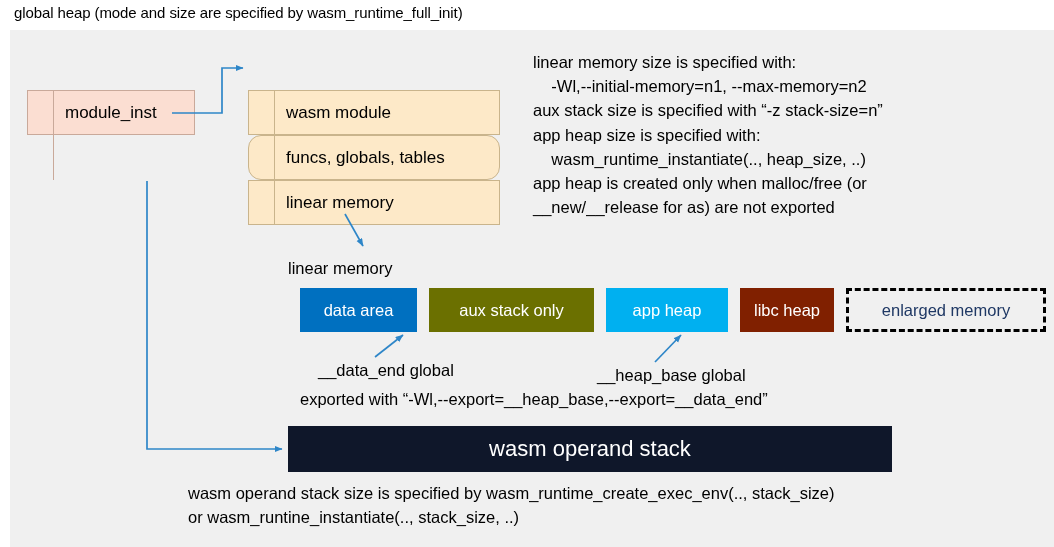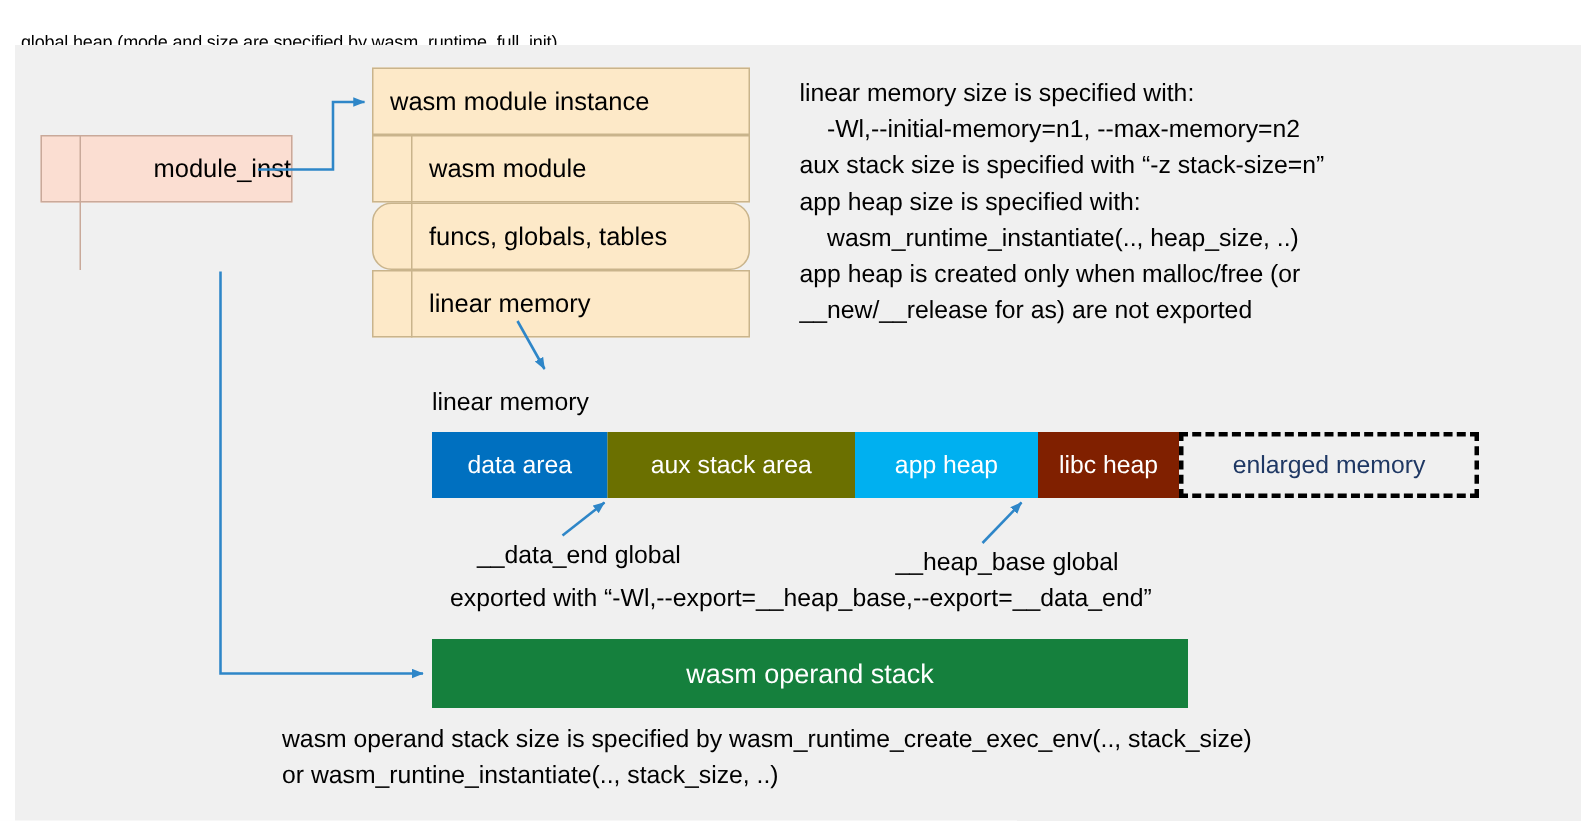--- a/index.html
+++ b/index.html
@@ -17,25 +17,24 @@
   #root {
     position: relative;
     width: 1054px;
     height: 547px;
     background: #ffffff;
   }
   .title {
     position: absolute;
     left: 14px;
     top: 4px;
-    font-size: 12px;
+    font-size: 15px;
     color: #000000;
     white-space: nowrap;
     letter-spacing: -0.1px;
-    margin-top: 17px;
   }
   .panel {
     position: absolute;
     left: 10px;
     top: 30px;
     width: 1044px;
     height: 517px;
     background: #F0F0F0;
   }
 
@@ -79,40 +78,41 @@
     display: flex;
   }
   .seg {
     display: flex;
     align-items: center;
     justify-content: center;
     font-size: 16.5px;
     color: #ffffff;
     box-sizing: border-box;
     white-space: nowrap;
+    margin-left: 12px;
   }
   .seg.enlarged {
     background: transparent;
     color: #1F3864;
     border: 3px dashed #000000;
   }
 
   
   .opstack {
     position: absolute;
     left: 288px;
     top: 426px;
-    width: 504px;
+    width: 604px;
     height: 46px;
-    background: #15803d;
+    background: #0f172a;
     display: flex;
     align-items: center;
     justify-content: center;
     color: #ffffff;
-    font-size: 18px;
+    font-size: 22px;
   }
 
   
   .textblk {
     position: absolute;
     font-size: 16.5px;
     color: #000000;
     line-height: 24.2px;
     white-space: pre;
   }
@@ -131,28 +131,25 @@
 </style>
 </head>
 <body>
 
 <div id="root">
 
   <div class="title">global heap (mode and size are specified by wasm_runtime_full_init)</div>
 
   <div class="panel"></div>
 
-  <div class="sbox pinkbox" style="left:27px; top:90px; width:168px; height:45px;justify-content:flex-end;">
+  <div class="sbox pinkbox" style="left:27px; top:90px; width:168px; height:45px;">
     <span class="lbl" style="padding-left:37px;">module_inst</span>
   </div>
   <div class="indent-line pink" style="left:53px; top:90px; height:90px;"></div>
 
-  <div class="sbox tanbox" style="left:248px; top:45px; width:252px; height:45px;">
-    <span class="lbl">wasm module instance</span>
-  </div>
   <div class="sbox tanbox" style="left:248px; top:90px; width:252px; height:45px;">
     <span class="lbl" style="padding-left:37px;">wasm module</span>
   </div>
   <div class="sbox tanbox" style="left:248px; top:135px; width:252px; height:45px;border-radius:13px;">
     <span class="lbl" style="padding-left:37px;">funcs, globals, tables</span>
   </div>
   <div class="sbox tanbox" style="left:248px; top:180px; width:252px; height:45px;">
     <span class="lbl" style="padding-left:37px;">linear memory</span>
   </div>
   <div class="indent-line" style="left:274px; top:90px; height:135px;"></div>
@@ -165,21 +162,21 @@
 app heap is created only when malloc/free (or
 __new/__release for as) are not exported</div>
 
   <div class="memlabel" style="left:288px; top:259px;">linear memory</div>
 
   <div class="membar">
     <div class="seg" style="width:117px; background:#0070C0;">
       <span>data area</span>
     </div>
     <div class="seg" style="width:165px; background:#6B7000;">
-      <span>aux stack area</span>
+      <span>aux stack only</span>
     </div>
     <div class="seg" style="width:122px; background:#00B0F0;">
       <span>app heap</span>
     </div>
     <div class="seg" style="width:94px; background:#802000;">
       <span>libc heap</span>
     </div>
     <div class="seg enlarged" style="width:200px;">
       <span>enlarged memory</span>
     </div>

